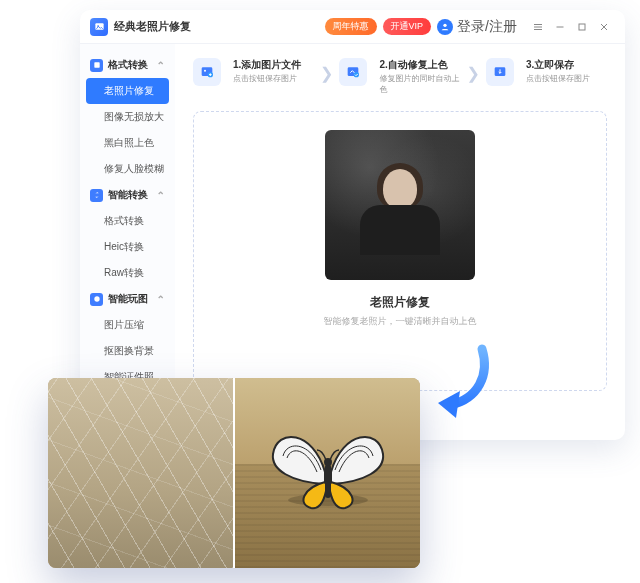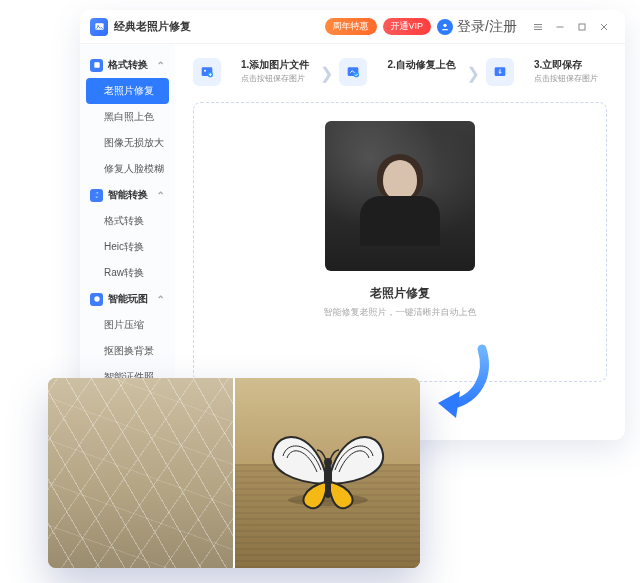--- a/index.html
+++ b/index.html
@@ -21,21 +21,21 @@
   .body{flex:1;display:flex;min-height:0}
   .sidebar{width:95px;background:#fbfcfe;padding:8px 0;overflow:hidden}
   .group{font-size:10px;font-weight:700;color:#333;display:flex;align-items:center;padding:6px 10px}
   .group .g-ico{width:13px;height:13px;border-radius:3px;background:#3f7dff;margin-right:5px;display:flex;align-items:center;justify-content:center}
   .group .g-ico svg{width:8px;height:8px}
   .group .chev{margin-left:auto;color:#aaa}
   .item{font-size:10px;color:#555;padding:6px 10px 6px 24px;cursor:pointer}
   .item.active{background:#2f7bff;color:#fff;border-radius:4px;margin:0 6px;padding-left:18px}
   .main{flex:1;padding:14px 18px;position:relative;overflow:hidden}
   .steps{display:flex;align-items:flex-start;gap:6px}
-  .step{display:flex;gap:20px;flex:1}
+  .step{display:flex;gap:12px;flex:1}
   .step-ico{width:28px;height:28px;border-radius:6px;background:#eaf1ff;display:flex;align-items:center;justify-content:center;position:relative;flex-shrink:0}
   .step-ico svg{width:16px;height:16px}
   .step-txt .h{font-size:10px;font-weight:700;color:#333}
   .step-txt .s{font-size:8px;color:#999;margin-top:1px}
   .step-arrow{color:#c8d2e6;padding-top:6px}
   .dropzone{margin-top:16px;border:1px dashed #cfd8ee;border-radius:8px;height:280px;display:flex;flex-direction:column;align-items:center;padding-top:18px}
   .preview{width:150px;height:150px;border-radius:6px;background:linear-gradient(180deg,#3a3a3a 0%,#2b2b2b 60%,#1f1f1f 100%);position:relative;overflow:hidden;margin-bottom:14px}
   .preview::before{content:"";position:absolute;inset:0;background:
      radial-gradient(circle at 30% 25%,rgba(255,255,255,.15),transparent 45%),
      radial-gradient(circle at 70% 40%,rgba(255,255,255,.08),transparent 40%)}
@@ -117,22 +117,22 @@
       <div class="group">
         <span class="g-ico">
             <svg viewBox="0 0 24 24" fill="#fff">
               <rect x="4" y="4" width="16" height="16" rx="2"></rect>
             </svg>
           </span>
         <span>格式转换</span>
         <span class="chev">⌃</span>
       </div>
       <div class="item active">老照片修复</div>
+      <div class="item">图像无损放大</div>
       <div class="item">黑白照上色</div>
-      <div class="item">图像无损放大</div>
       <div class="item">修复人脸模糊</div>
 
       <div class="group">
         <span class="g-ico">
             <svg viewBox="0 0 24 24" fill="#fff">
               <path d="M7 7h10l-3-3M17 17H7l3 3"></path>
             </svg>
           </span>
         <span>智能转换</span>
         <span class="chev">⌃</span>
@@ -177,20 +177,21 @@
           <span class="step-ico">
             <svg viewBox="0 0 24 24" fill="none">
                 <rect x="4" y="5" width="16" height="13" rx="2" fill="#3f7dff"></rect>
                 <path d="M8 13l3-3 5 5" stroke="#fff" stroke-width="1.5"></path>
                 <circle cx="17" cy="16" r="4" fill="#2f9bff"></circle>
                 <path d="M15 16l1.5 1.5L19 15" stroke="#fff" stroke-width="1.5" fill="none"></path>
               </svg>
           </span>
           <div class="step-txt">
             <div class="h">2.自动修复上色</div>
+            <div class="s">修复图片的同时自动上色</div>
           </div>
         </div>
         <span class="step-arrow">❯</span>
         <div class="step">
           <span class="step-ico">
             <svg viewBox="0 0 24 24" fill="none">
                 <rect x="4" y="5" width="16" height="13" rx="2" fill="#3f7dff"></rect>
                 <path d="M12 8v6m0 0l-2-2m2 2l2-2" stroke="#fff" stroke-width="1.5"></path>
               </svg>
           </span>

